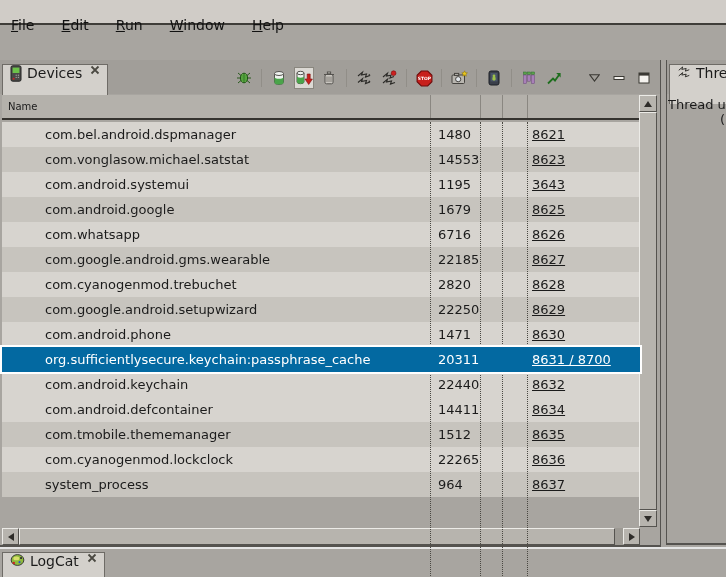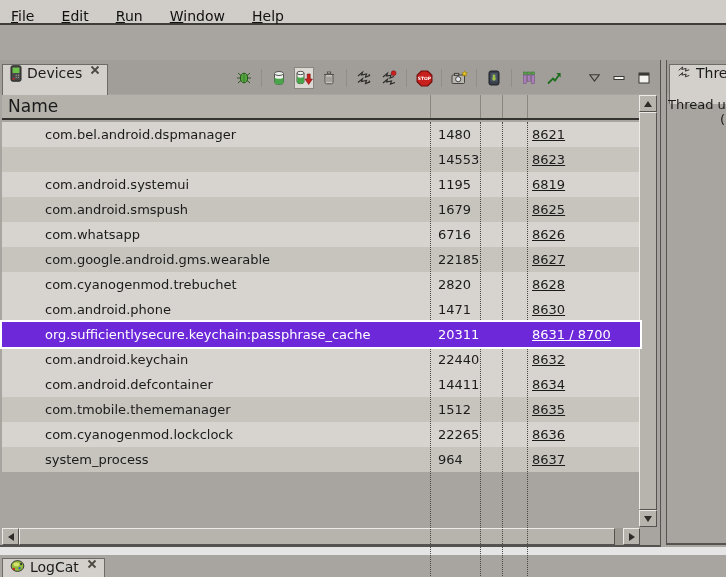--- a/index.html
+++ b/index.html
@@ -2,21 +2,21 @@
 <html><head>
 <meta charset="utf-8">
 <style>
   * { margin:0; padding:0; box-sizing:border-box; }
   html,body { width:726px; height:577px; overflow:hidden;
     font-family:"DejaVu Sans", sans-serif; background:#a8a5a0; color:#1b1b1b; }
 
   
   #menubar { position:absolute; left:0; top:0; width:726px; height:25px;
     background:#d0ccc7; border-bottom:2px solid #3f3d39; }
-  .menu-item { display:inline-block; padding:8px 11px 0 11px; font-size:14px; color:#111; }
+  .menu-item { display:inline-block; padding:17px 11px 0 11px; font-size:14px; color:#111; }
   .menu-item::first-letter { text-decoration:underline; }
 
   
   #left-pane { position:absolute; left:0; top:60px; width:661px; height:487px;
     background:#a8a5a0; border-right:1px solid #55534f; border-bottom:2px solid #55534f; }
   .tabstrip { position:absolute; left:0; top:0; right:0; height:34px; background:#a19e99; }
   .tab { position:absolute; top:4px; height:40px; background:#d3d0cb;
     border:1px solid #6e6b66; border-bottom:none; display:flex; align-items:flex-start;
     padding:0 7px; gap:5px; font-size:14px; white-space:nowrap; }
   .close-x { display:inline-block; margin-left:3px; }
@@ -24,30 +24,30 @@
   
   #toolbar { position:absolute; top:4px; right:6px; height:28px; display:flex;
     align-items:center; gap:5px; }
   .tbtn { width:20px; height:22px; display:flex; align-items:center; justify-content:center; }
   .tbtn.pressed { background:#dcd9d4; border:1px solid #8a877f; }
   .tsep { width:1px; height:18px; background:#918e88; margin:0 2px; }
   .tgap { width:10px; }
 
   
   #tbl-header { position:absolute; left:2px; top:35px; width:638px; height:25px;
-    background:#b4b1ab; border-bottom:2px solid #35332f; font-size:17px; line-height:23px; }
+    background:#b4b1ab; border-bottom:2px solid #35332f; font-size:10px; line-height:23px; }
   #tbl-header .hname { padding-left:6px; }
   .hdiv { position:absolute; top:0; bottom:0; width:1px; background:#8a8781; }
 
   
   #rows-wrap { position:absolute; left:2px; top:62px; width:638px; height:456px; }
   .trow { position:relative; width:638px; height:25px; line-height:25px; font-size:13px; }
   .trow.light { background:#d7d4cf; }
   .trow.dark  { background:#c7c4be; }
-  .trow.sel { background:#6d28d9; color:#ffffff; outline:2px solid #ffffff; z-index:4; }
+  .trow.sel { background:#0369a1; color:#ffffff; outline:2px solid #ffffff; z-index:4; }
   .c-name { position:absolute; left:43px; white-space:nowrap; }
   .c-pid  { position:absolute; left:436px; }
   .c-port { position:absolute; left:530px; white-space:nowrap;text-decoration:underline; }
   .vdot { position:absolute; top:0; bottom:0; width:0; border-left:1px dotted #4a4842;
     z-index:3; pointer-events:none; }
 
   
   .sbtn { background:#b7b4ae; border-top:1px solid #ecebe7; border-left:1px solid #ecebe7;
     border-right:1px solid #55534f; border-bottom:1px solid #55534f;
     display:flex; align-items:center; justify-content:center; }
@@ -65,21 +65,21 @@
     background:#a8a5a0; border-left:1px solid #55534f; border-bottom:2px solid #55534f; }
   #right-pane .tab { left:2px; width:76px; }
   #threads-body { position:absolute; left:1px; top:35px; right:0; bottom:0; overflow:hidden;
     font-size:13px; }
   #threads-msg-box { width:300px; text-align:center; line-height:15px; padding-top:2px; }
   #threads-msg-box div { white-space:nowrap; }
   #threads-line1 { text-align:left; }
 
   
   #bottom-bar { position:absolute; left:0; top:547px; width:726px; height:30px;
-    background:#a8a5a0; border-top:8px solid #e5e5e5; }
+    background:#a8a5a0; border-top:2px solid #e5e5e5; }
   #bottom-bar .tab { top:3px; left:2px; }
 
   svg { display:block; }
 </style>
 </head>
 <body>
 
 <div id="menubar">
   <span class="menu-item">File</span>
   <span class="menu-item">Edit</span>
@@ -237,47 +237,53 @@
     <span class="vdot" style="left:428px;"></span>
     <span class="vdot" style="left:478px;"></span>
     <span class="vdot" style="left:500px;"></span>
     <span class="vdot" style="left:525px;"></span>
   <div class="trow light">
         <span class="c-name">com.bel.android.dspmanager</span>
         <span class="c-pid">1480</span>
         <span class="c-port">8621</span>
       </div>
       <div class="trow dark">
+        <span class="c-name">com.vonglasow.michael.satstat</span>
         <span class="c-pid">14553</span>
         <span class="c-port">8623</span>
       </div>
       <div class="trow light">
         <span class="c-name">com.android.systemui</span>
         <span class="c-pid">1195</span>
-        <span class="c-port">6819</span>
-      </div>
-      <div class="trow dark">
-        <span class="c-name">com.android.smspush</span>
+        <span class="c-port">3643</span>
+      </div>
+      <div class="trow dark">
+        <span class="c-name">com.android.google</span>
         <span class="c-pid">1679</span>
         <span class="c-port">8625</span>
       </div>
       <div class="trow light">
         <span class="c-name">com.whatsapp</span>
         <span class="c-pid">6716</span>
         <span class="c-port">8626</span>
       </div>
       <div class="trow dark">
         <span class="c-name">com.google.android.gms.wearable</span>
         <span class="c-pid">22185</span>
         <span class="c-port">8627</span>
       </div>
       <div class="trow light">
         <span class="c-name">com.cyanogenmod.trebuchet</span>
         <span class="c-pid">2820</span>
         <span class="c-port">8628</span>
+      </div>
+      <div class="trow dark">
+        <span class="c-name">com.google.android.setupwizard</span>
+        <span class="c-pid">22250</span>
+        <span class="c-port">8629</span>
       </div>
       <div class="trow light">
         <span class="c-name">com.android.phone</span>
         <span class="c-pid">1471</span>
         <span class="c-port">8630</span>
       </div>
       <div class="trow dark sel">
         <span class="c-name">org.sufficientlysecure.keychain:passphrase_cache</span>
         <span class="c-pid">20311</span>
         <span class="c-port">8631 / 8700</span>

